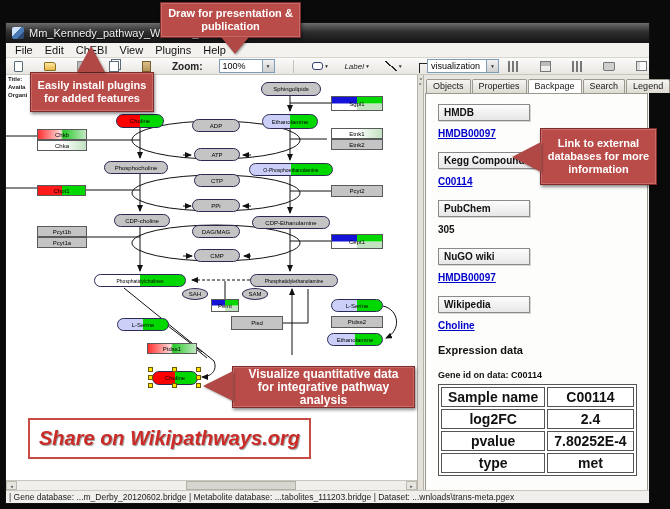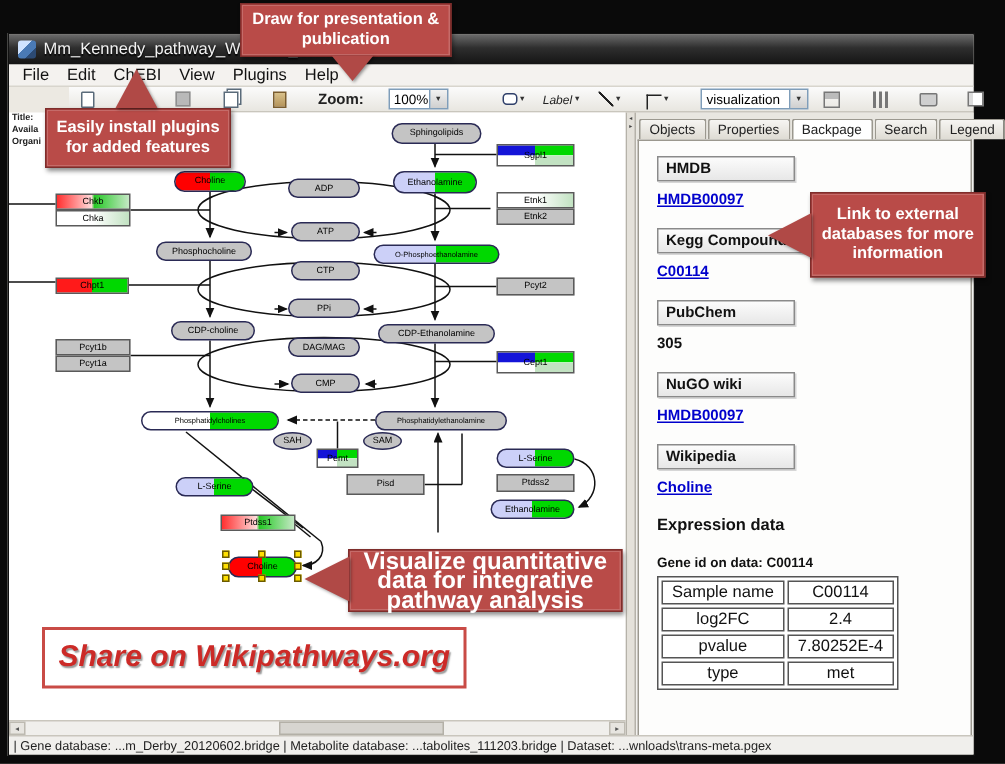--- a/index.html
+++ b/index.html
@@ -10,21 +10,21 @@
   #win { position:absolute; left:5px; top:22px; width:645px; height:482px;
          background:#ece9e2; border:1px solid #111; display:flex; flex-direction:column; }
   #titlebar { height:20px; background:linear-gradient(#6b6b6b,#2e2e2e 45%,#141414); display:flex; align-items:center;
               padding:0 6px; gap:5px; flex:0 0 auto; }
   #title-icon { width:12px; height:12px; background:linear-gradient(135deg,#cfe3ff 0 40%,#4a7ab5 40% 70%,#2c4a73 70%); border-radius:2px; }
   #title-text { color:#f2f2f2; font-size:11px; text-shadow:0 1px 1px #000; white-space:nowrap; }
   #menubar { height:15px; background:#f4f2ef; border-bottom:1px solid #d8d5cd; display:flex; align-items:center;
              padding-left:4px; gap:2px; flex:0 0 auto; }
   .menu-item { font-size:11px; color:#111; padding:0 5px; cursor:default; }
   #toolbar { height:17px; background:linear-gradient(#fbfbfb,#e8e6e0); border-bottom:1px solid #c9c6bd;
-             display:flex; align-items:center; padding-left:4px; gap:16px; flex:0 0 auto; position:relative;margin-left:40px; }
+             display:flex; align-items:center; padding-left:4px; gap:16px; flex:0 0 auto; position:relative; }
   .tb-sep { width:1px; height:13px; background:#c4c1b8; margin:0 2px; }
   .tb-btn { height:15px; min-width:16px; display:flex; align-items:center; justify-content:center; gap:1px; border-radius:2px; }
   .dd { font-size:5px; color:#333; }
   .ic { display:inline-block; }
   .ic-page { width:9px; height:11px; background:#fff; border:1px solid #5a6b7a; border-radius:1px; }
   .ic-folder { width:12px; height:9px; background:linear-gradient(#ffe9a0,#e8b94a); border:1px solid #8a6d1f; border-radius:1px 3px 1px 1px; }
   .ic-save { width:10px; height:10px; background:#b9b9b9; border:1px solid #8f8f8f; }
   .ic-copy { width:10px; height:11px; background:#fff; border:1px solid #5a6b7a; box-shadow:2px -2px 0 -1px #fff,2px -2px 0 0 #5a6b7a; }
   .ic-paste { width:9px; height:11px; background:linear-gradient(#d8c08a,#b5945a); border:1px solid #7a5c2e; }
   .ic-node { width:12px; height:8px; background:#fff; border:1px solid #30406a; border-radius:3px; }
@@ -70,21 +70,21 @@
              padding:10px 0 0 12px; overflow:hidden; position:relative; }
   .sec { margin-bottom:13px; }
   .sec-header { width:92px; padding:2px 5px; font-size:10px; font-weight:bold; color:#111;
                 background:linear-gradient(#fcfcfc,#e7e7e7); border:1px solid #8a8a8a; box-shadow:1px 1px 0 #d6d6d6; }
   .sec-header.wide { width:102px; }
   .sec-val { margin-top:7px; font-size:10px; font-weight:bold; color:#111; }
   .sec-val a { color:#0000cc; text-decoration:underline; }
   #expr-title { font-size:11px; font-weight:bold; margin:2px 0 14px 0; color:#111; }
   #gene-id-line { font-size:9px; font-weight:bold; color:#111; margin-bottom:4px; }
   #expr-table { border-collapse:separate; border-spacing:2px; border:1px solid #555; background:#fff; }
-  #expr-table td { border:1px solid #555; font-size:11px; font-weight:normal; text-align:center; padding:1px 6px; min-width:62px; color:#111; }
+  #expr-table td { border:1px solid #555; font-size:14px; font-weight:bold; text-align:center; padding:1px 6px; min-width:62px; color:#111; }
 
   
   #statusbar { height:13px; background:#f0efec; border-top:1px solid #c9c6bd; display:flex; align-items:center;
                padding-left:3px; font-size:8.5px; color:#222; white-space:nowrap; overflow:hidden; flex:0 0 auto; }
 
   
   .n { position:absolute; display:flex; align-items:center; justify-content:center; font-size:6px; color:#000;
        white-space:nowrap; overflow:hidden; }
   .pill { border:1px solid #2a2a55; border-radius:8px; }
   .pill.gray { background:#c4c4c4; }
@@ -381,21 +381,21 @@
   <div class="callout" style="left:30px;top:72px;width:124px;height:40px">
       <span>Easily install plugins for added features</span>
     </div>
   <div class="tri" id="tri-plugins"></div>
 
   <div class="callout" style="left:540px;top:128px;width:117px;height:57px">
       <span>Link to external databases for more information</span>
     </div>
   <div class="tri" id="tri-link"></div>
 
-  <div class="callout" style="left:232px;top:366px;width:183px;height:42px;font-size:16px">
+  <div class="callout" style="left:232px;top:366px;width:183px;height:42px;font-size:12px">
       <span>Visualize quantitative data  for integrative pathway analysis</span>
     </div>
   <div class="tri" id="tri-viz"></div>
 
   <div id="share-box">
       <span>Share on Wikipathways.org</span>
     </div>
 
 </div>
 

